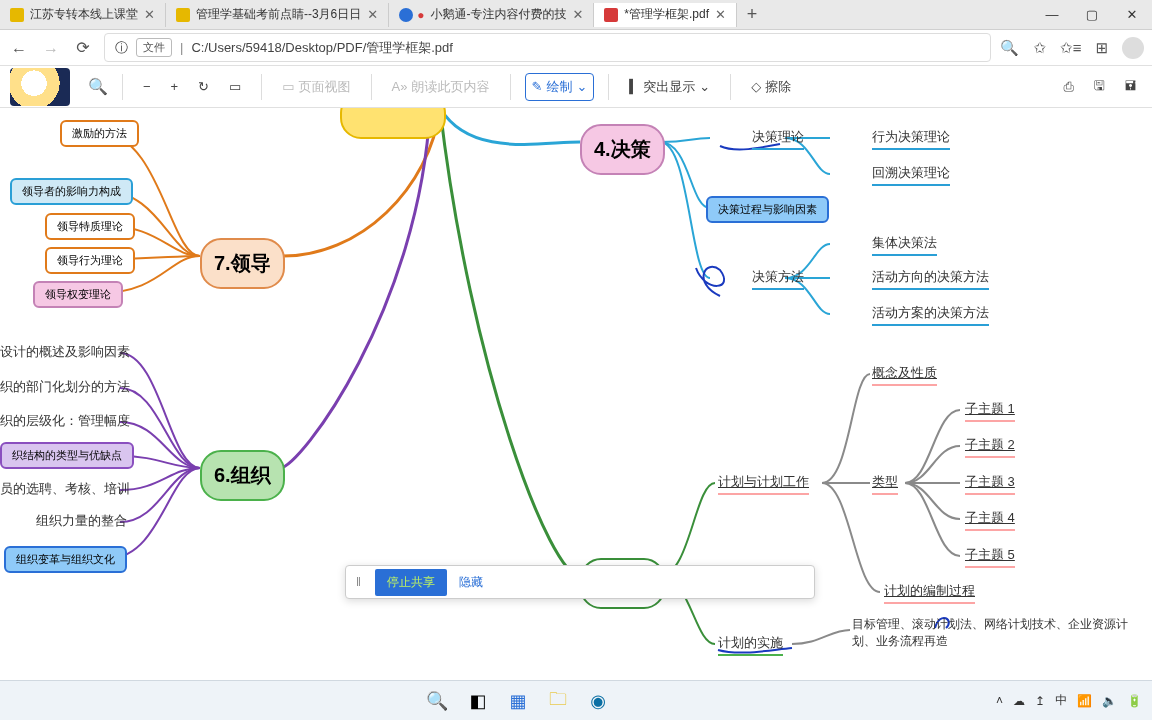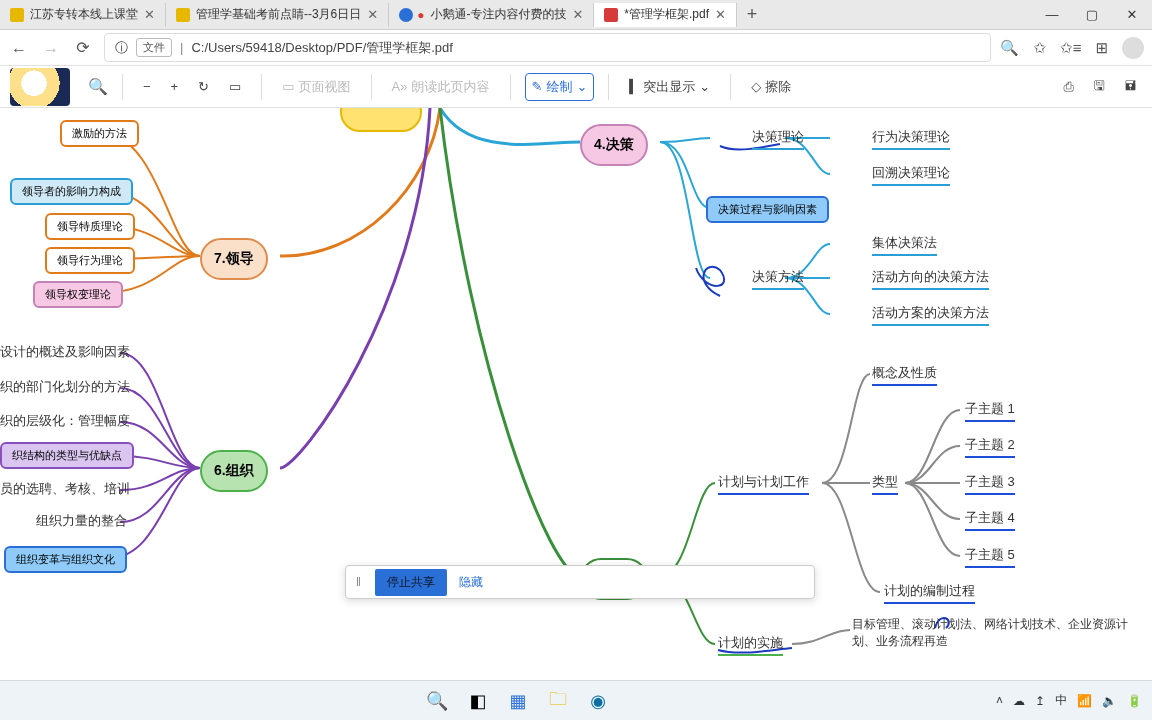--- a/index.html
+++ b/index.html
@@ -29,41 +29,41 @@
   .pdfbar .sep { width: 1px; height: 26px; background: #ddd; margin: 0 6px; }
   .pdfbar .btn { padding: 4px 6px; display: flex; align-items: center; gap: 4px; cursor: pointer; border-radius: 4px; }
   .pdfbar .btn.active { border: 1px solid #2a6fd6; color: #2a6fd6; }
   .pdfbar .btn.disabled { color: #bbb; }
   .pdfbar .spacer { flex: 1; }
   .ico { font-family: "Segoe UI Symbol", sans-serif; }
 
   
   .canvas { position: absolute; top: 108px; left: 0; right: 0; bottom: 50px; background: #fff; overflow: hidden; }
   .node { position: absolute; border: 2px solid; border-radius: 6px; padding: 4px 10px; font-size: 11px; white-space: nowrap; background: #fff; }
-  .node.big { font-size: 14px; font-weight: 600; padding: 10px 12px; border-radius: 21px; }
+  .node.big { font-size: 20px; font-weight: 600; padding: 10px 12px; border-radius: 21px; }
   .node.yellow { border-color: #e6b800; background: #ffe270; }
   .node.pink   { border-color: #c482b6; background: #f6c8e4; }
   .node.green  { border-color: #4bb14b; background: #b7e3b0; }
   .node.peach  { border-color: #e08b4b; background: #fbe0c9; }
   .node.sky    { border-color: #2a9fd6; background: #cfe9f6; font-family: Liberation Serif, serif; }
   .node.blue   { border-color: #2a6fd6; background: #8fcaf8; }
   .node.violet { border-color: #8a4fbf; background: #d9c5ef; }
   .leaf { position: absolute; font-size: 13px; color: #333; white-space: nowrap; padding-bottom: 2px; }
   .leaf.u-blue   { border-bottom: 2px solid #2a9fd6; margin-left: 36px; }
-  .leaf.u-gray   { border-bottom: 2px solid #1d4ed8; }
+  .leaf.u-gray   { border-bottom: 2px solid #fca5a5; text-decoration: underline; }
   .leaf.u-green  { border-bottom: 2px solid #4bb14b; }
   .paragraph { position: absolute; font-size: 12px; color: #333; width: 290px; line-height: 1.4; }
   svg.lines { position: absolute; top: 0; left: 0; }
 
   .annot { position: absolute; stroke: #1a3abf; fill: none; stroke-width: 2; }
 
   
   .sharebar { position: absolute; left: 345px; width: 470px; top: 565px; height: 34px; background: #fff; border: 1px solid #ccc; box-shadow: 0 2px 8px rgba(0,0,0,.15); display: flex; align-items: center; padding: 0 10px; gap: 12px; font-size: 12px; color: #444; border-radius: 4px; }
   .sharebar .pause { color: #888; letter-spacing: 2px; }
-  .sharebar .stop { background: #2a6fd6; color: #0f172a; padding: 5px 12px; border-radius: 2px; }
+  .sharebar .stop { background: #2a6fd6; color: #bef264; padding: 5px 12px; border-radius: 2px; }
   .sharebar .hide { color: #2a6fd6; }
 
   
   .taskbar { position: absolute; bottom: 0; left: 0; right: 0; height: 40px; background: #eef3f8; display: flex; align-items: center; border-top: 1px solid #d0d8e0; }
   .taskbar .center { flex: 1; display: flex; justify-content: center; gap: 12px; }
   .taskbar .center div { width: 28px; height: 28px; display: flex; align-items: center; justify-content: center; font-size: 18px; border-radius: 4px; }
   .taskbar .tray { display: flex; align-items: center; gap: 10px; padding-right: 10px; font-size: 12px; color: #333; }
   .winlogo { width: 20px; height: 20px; display: grid; grid-template: 1fr 1fr / 1fr 1fr; gap: 2px; }
   .winlogo span { background: #2a6fd6; }
 </style>

